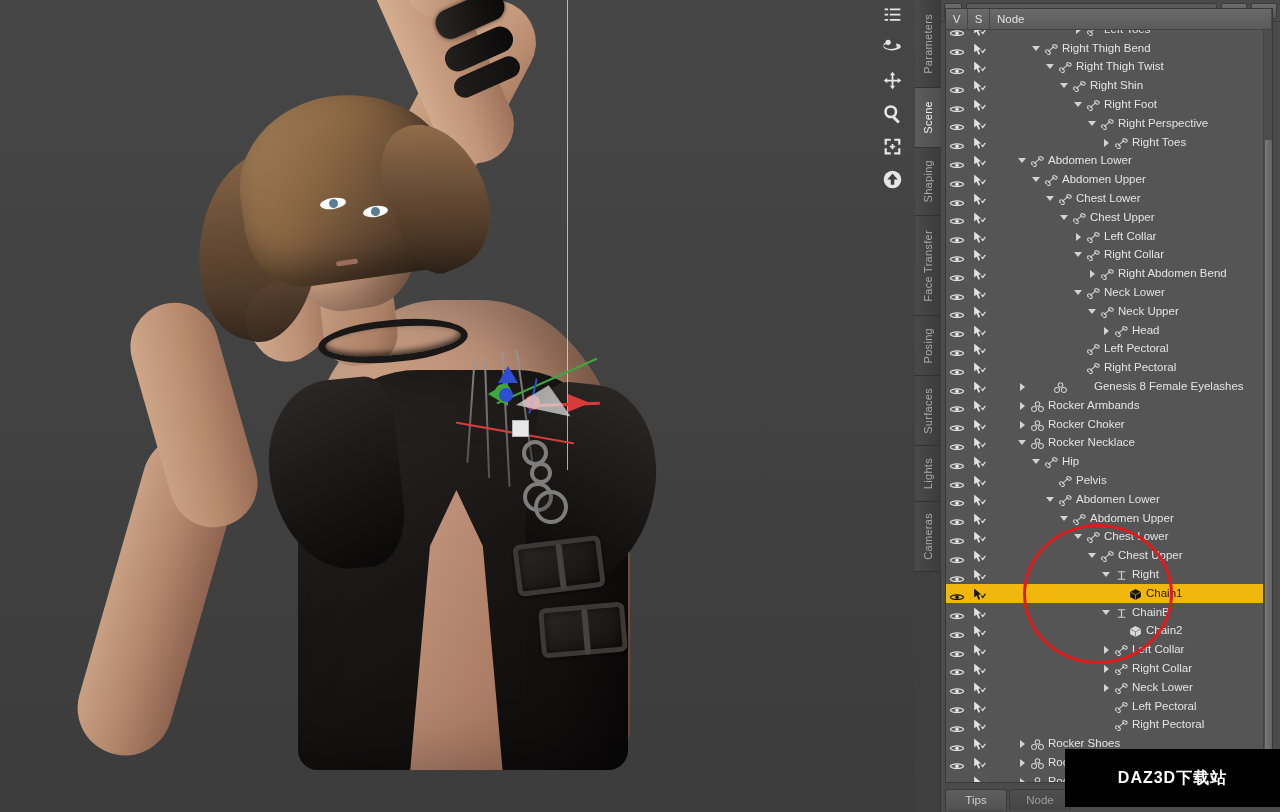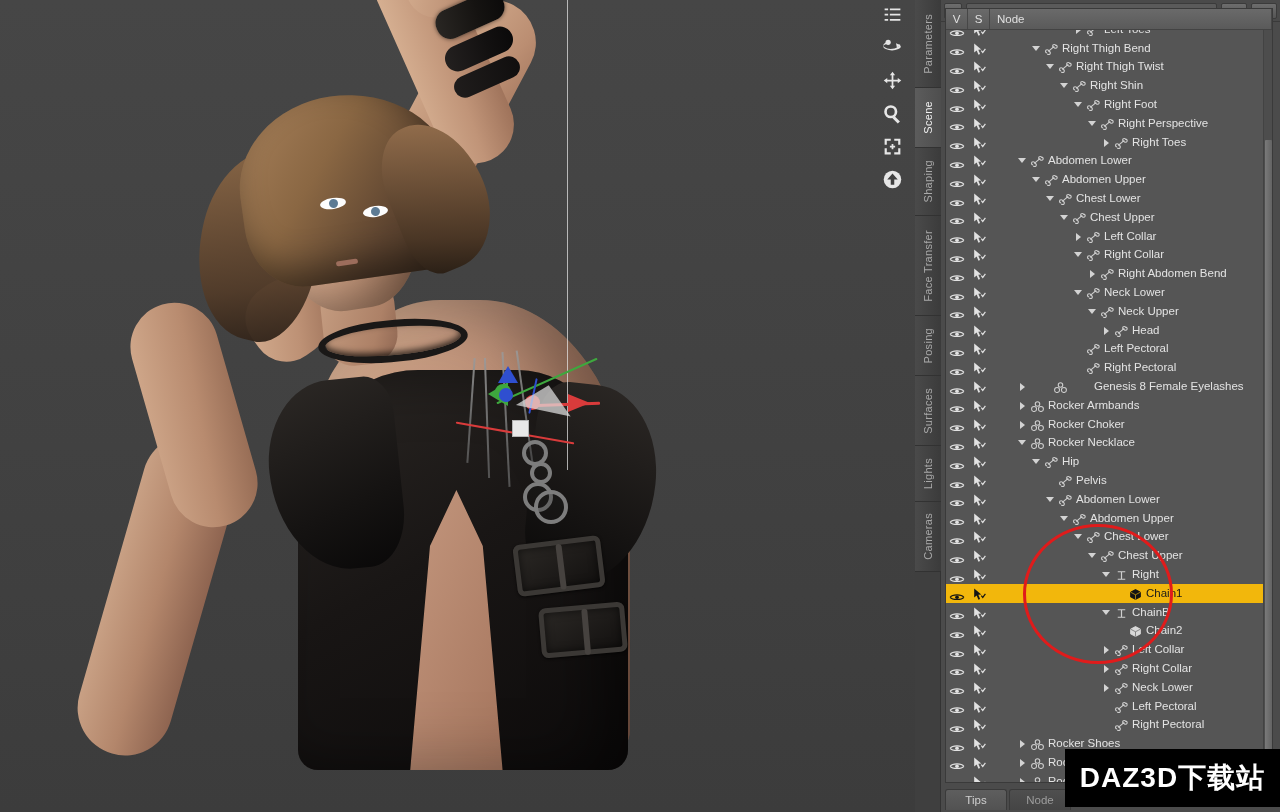--- a/index.html
+++ b/index.html
@@ -248,21 +248,21 @@
   
   #annot-circle { position:absolute; left:1023px; top:524px; width:150px; height:140px;
                   border:3px solid #e01b1b; border-radius:50%; pointer-events:none; }
 
   
   #watermark { position:absolute; left:1065px; top:749px; width:215px; height:58px;
                background:#000; display:flex; flex-direction:column;
                align-items:center; justify-content:center; pointer-events:none; }
   #watermark div { color:#fff; font-weight:bold; letter-spacing:1px; line-height:1;
                    text-shadow:1px 1px 0 #000, -1px -1px 0 #000; }
-  .wm1 { font-size:28px; }
+  .wm1 { font-size:16px; }
   .wm2 { font-size:24px; margin-top:3px; }
 </style>
 </head>
 <body>
 
 <div id="app">
 
   <div id="viewport">
     <div class="bg-flat"></div>
 

